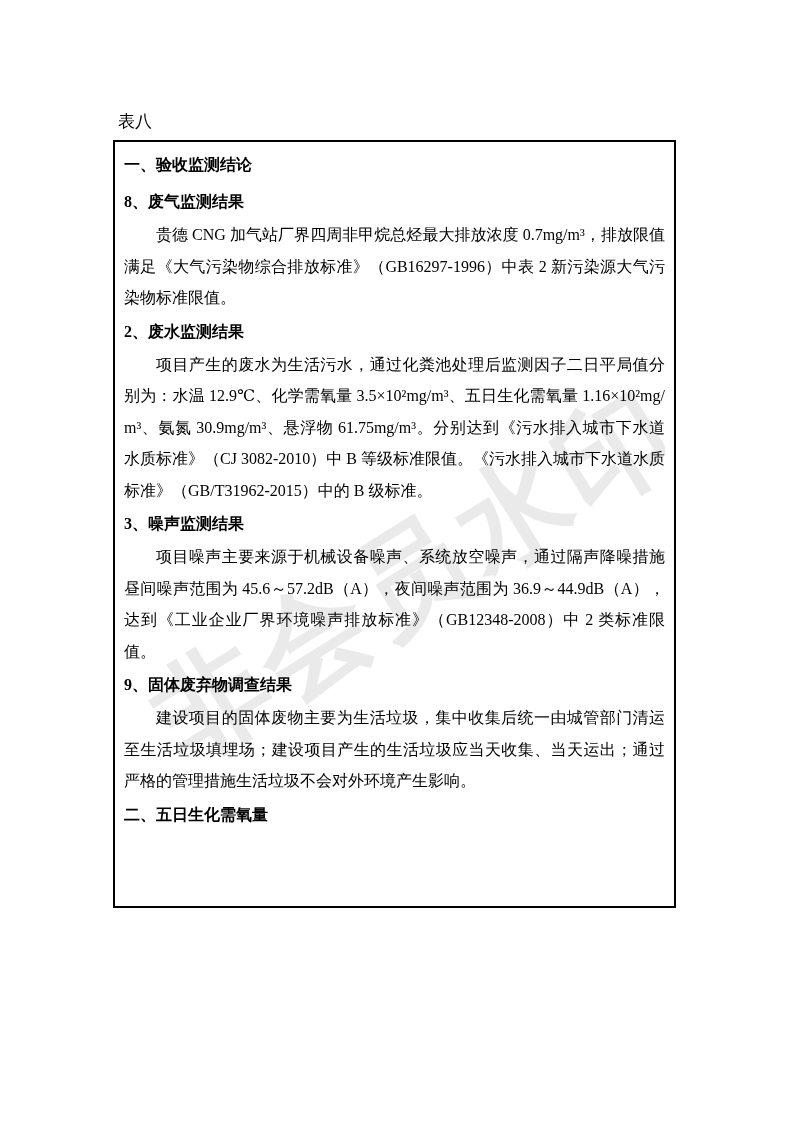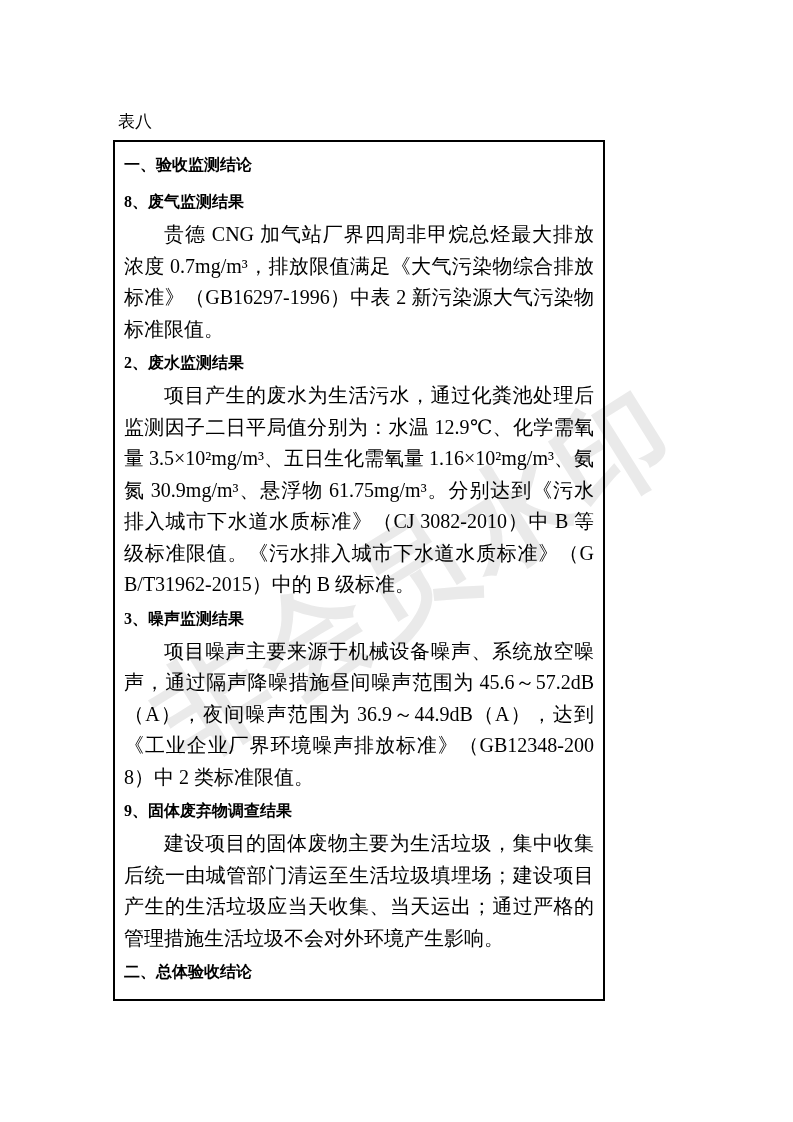--- a/index.html
+++ b/index.html
@@ -41,38 +41,38 @@
     left: 118px;
     top: 110px;
     font-size: 17px;
     font-weight: normal;
   }
 
   .doc-box {
     position: absolute;
     left: 113px;
     top: 140px;
-    width: 492px;
+    width: 563px;
     min-height: 768px;
     border: 2px solid #000000;
     padding: 5px 9px 6px 9px;
     background: transparent;
   }
 
   .sec-heading {
     font-size: 16px;
     font-weight: bold;
     line-height: 31px;
     margin: 2px 0 2px 0;
   }
 
   .sec-heading.major { margin-bottom: 6px; }
 
   .doc-box p {
-    font-size: 20px;
+    font-size: 16px;
     line-height: 31.5px;
     margin: 0;
     text-align: justify;
     text-indent: 2em;
     word-break: break-all;
   }
 </style>
 </head>
 <body>
 
@@ -91,16 +91,16 @@
 
     <div class="sec-heading">2、废水监测结果</div>
     <p>项目产生的废水为生活污水，通过化粪池处理后监测因子二日平局值分别为：水温 12.9℃、化学需氧量 3.5×10²mg/m³、五日生化需氧量 1.16×10²mg/m³、氨氮 30.9mg/m³、悬浮物 61.75mg/m³。分别达到《污水排入城市下水道水质标准》（CJ 3082-2010）中 B 等级标准限值。《污水排入城市下水道水质标准》（GB/T31962-2015）中的 B 级标准。</p>
 
     <div class="sec-heading">3、噪声监测结果</div>
     <p>项目噪声主要来源于机械设备噪声、系统放空噪声，通过隔声降噪措施昼间噪声范围为 45.6～57.2dB（A），夜间噪声范围为 36.9～44.9dB（A），达到《工业企业厂界环境噪声排放标准》（GB12348-2008）中 2 类标准限值。</p>
 
     <div class="sec-heading">9、固体废弃物调查结果</div>
     <p>建设项目的固体废物主要为生活垃圾，集中收集后统一由城管部门清运至生活垃圾填埋场；建设项目产生的生活垃圾应当天收集、当天运出；通过严格的管理措施生活垃圾不会对外环境产生影响。</p>
 
-    <div class="sec-heading major">二、总体验收结论</div>
+    <div class="sec-heading major">二、五日生化需氧量</div>
 
   </div>
 </div>
 
 </body></html>

